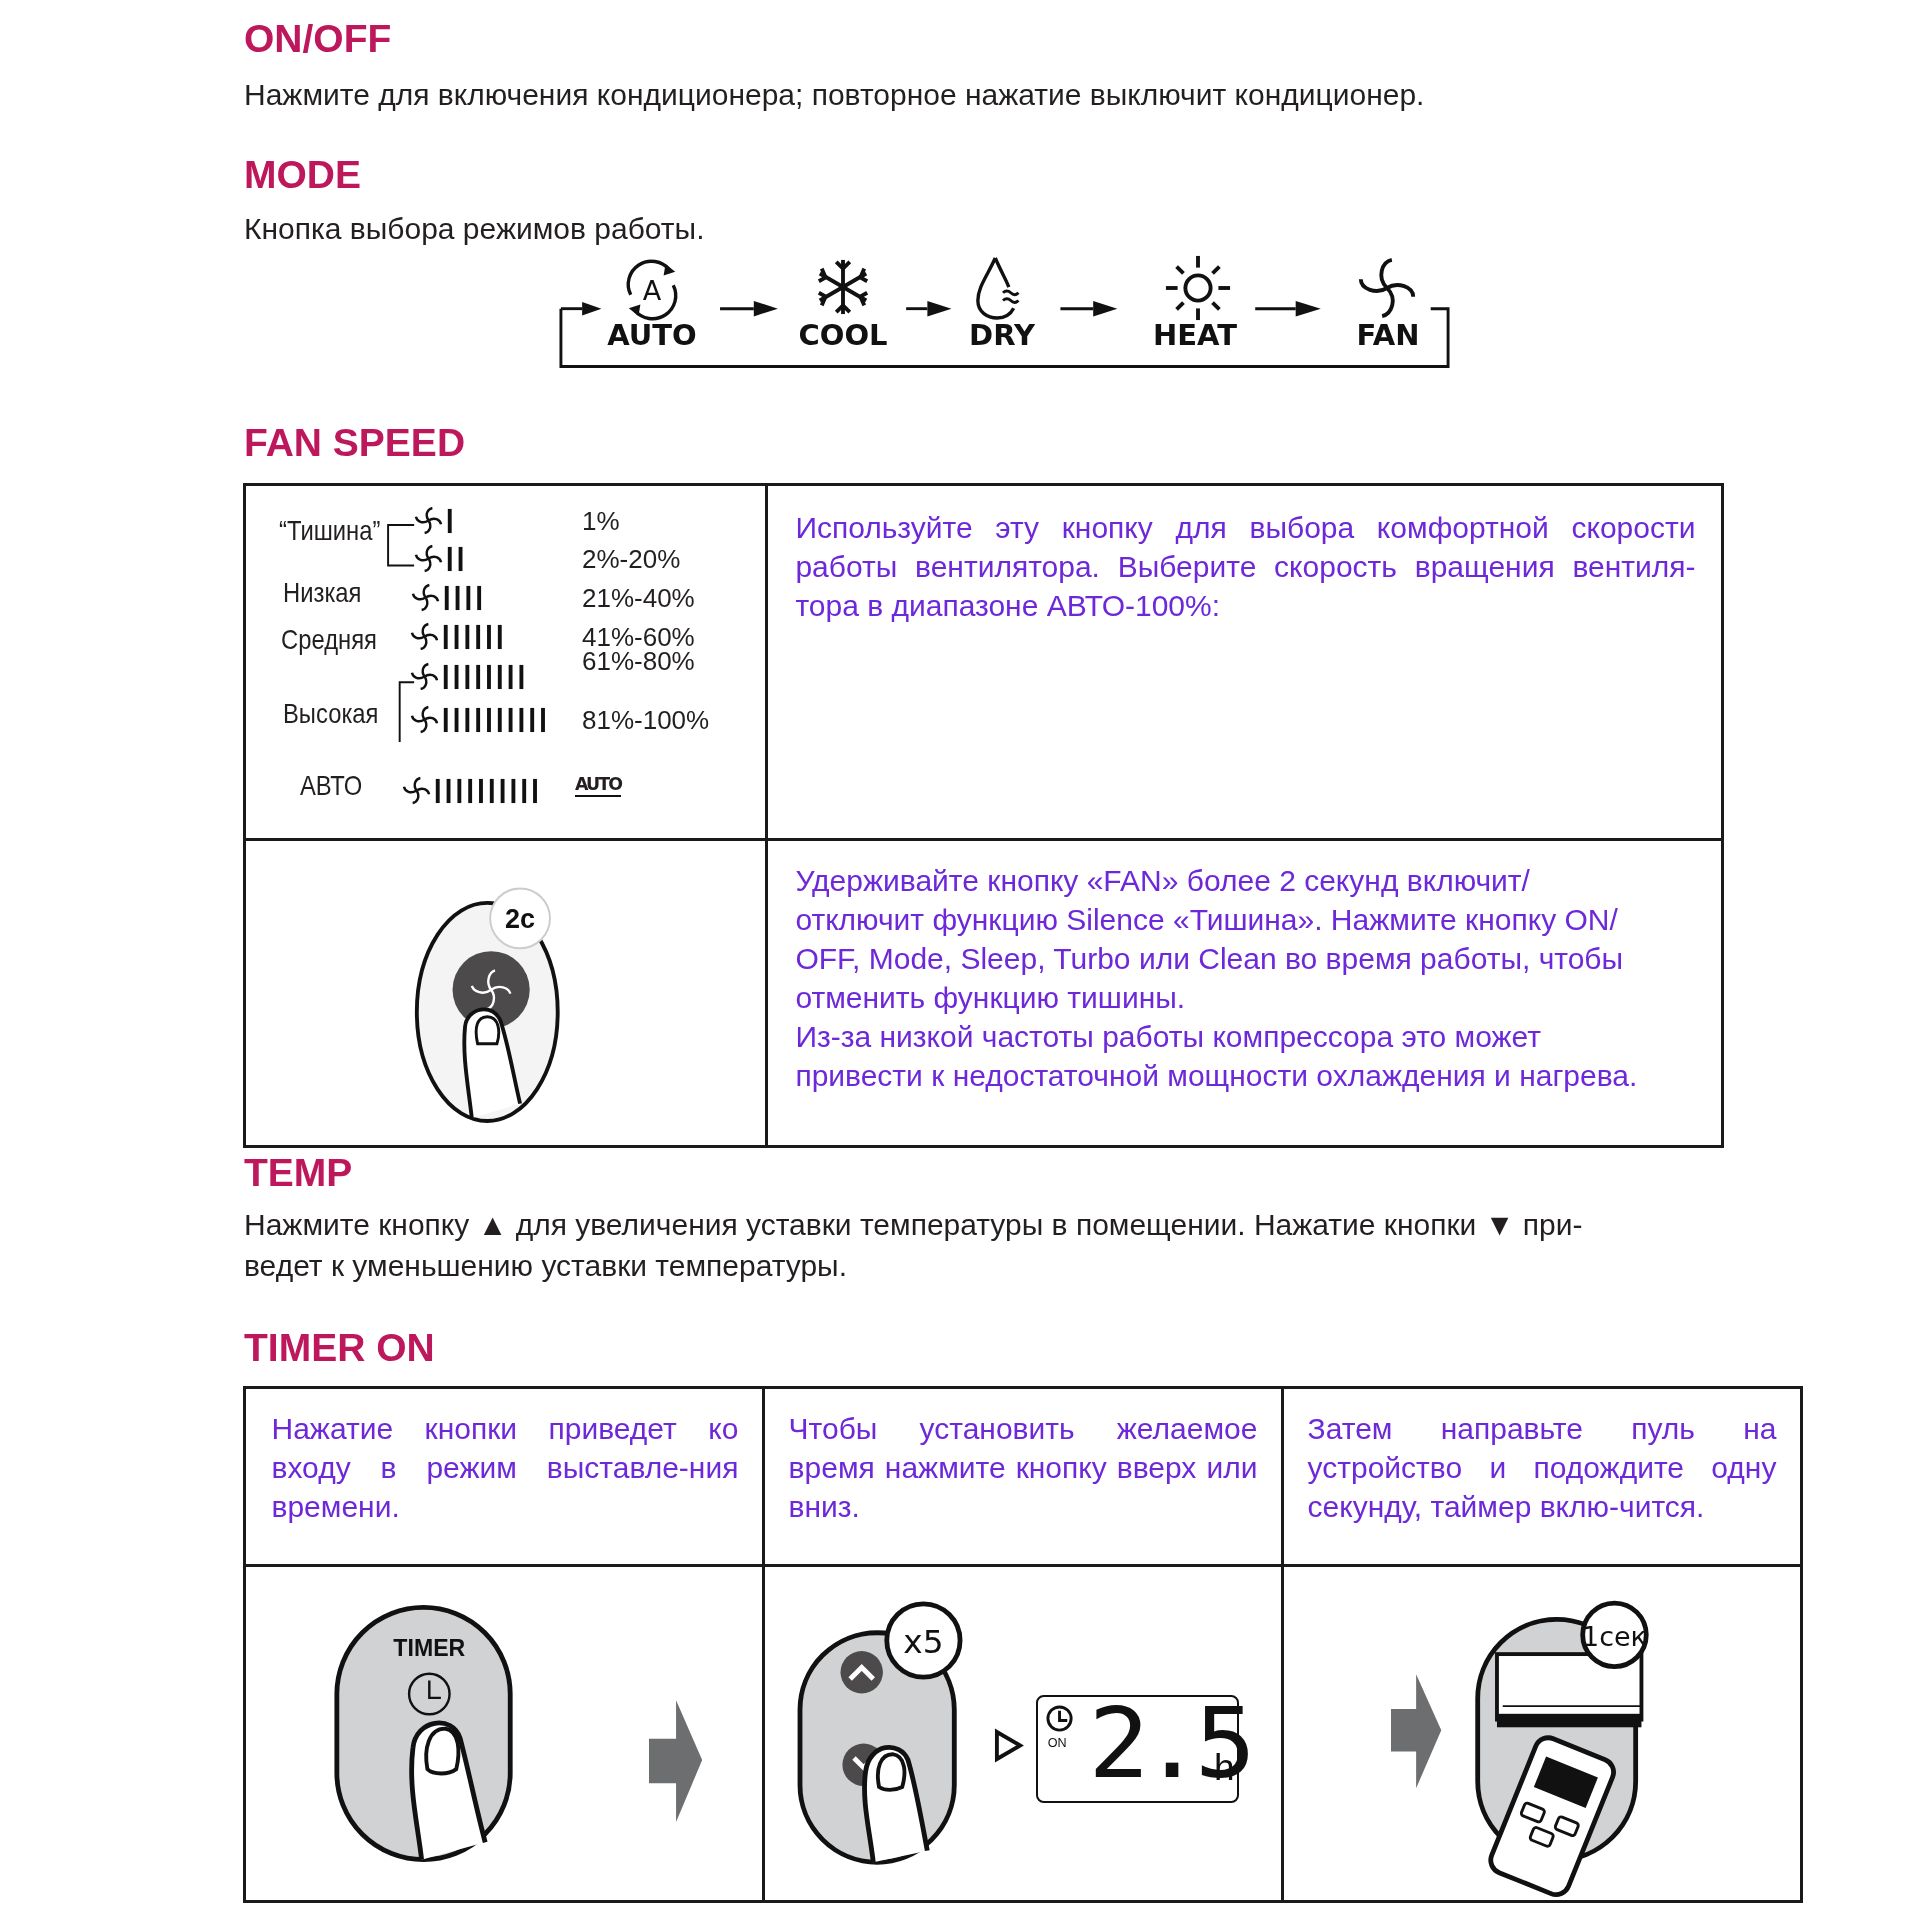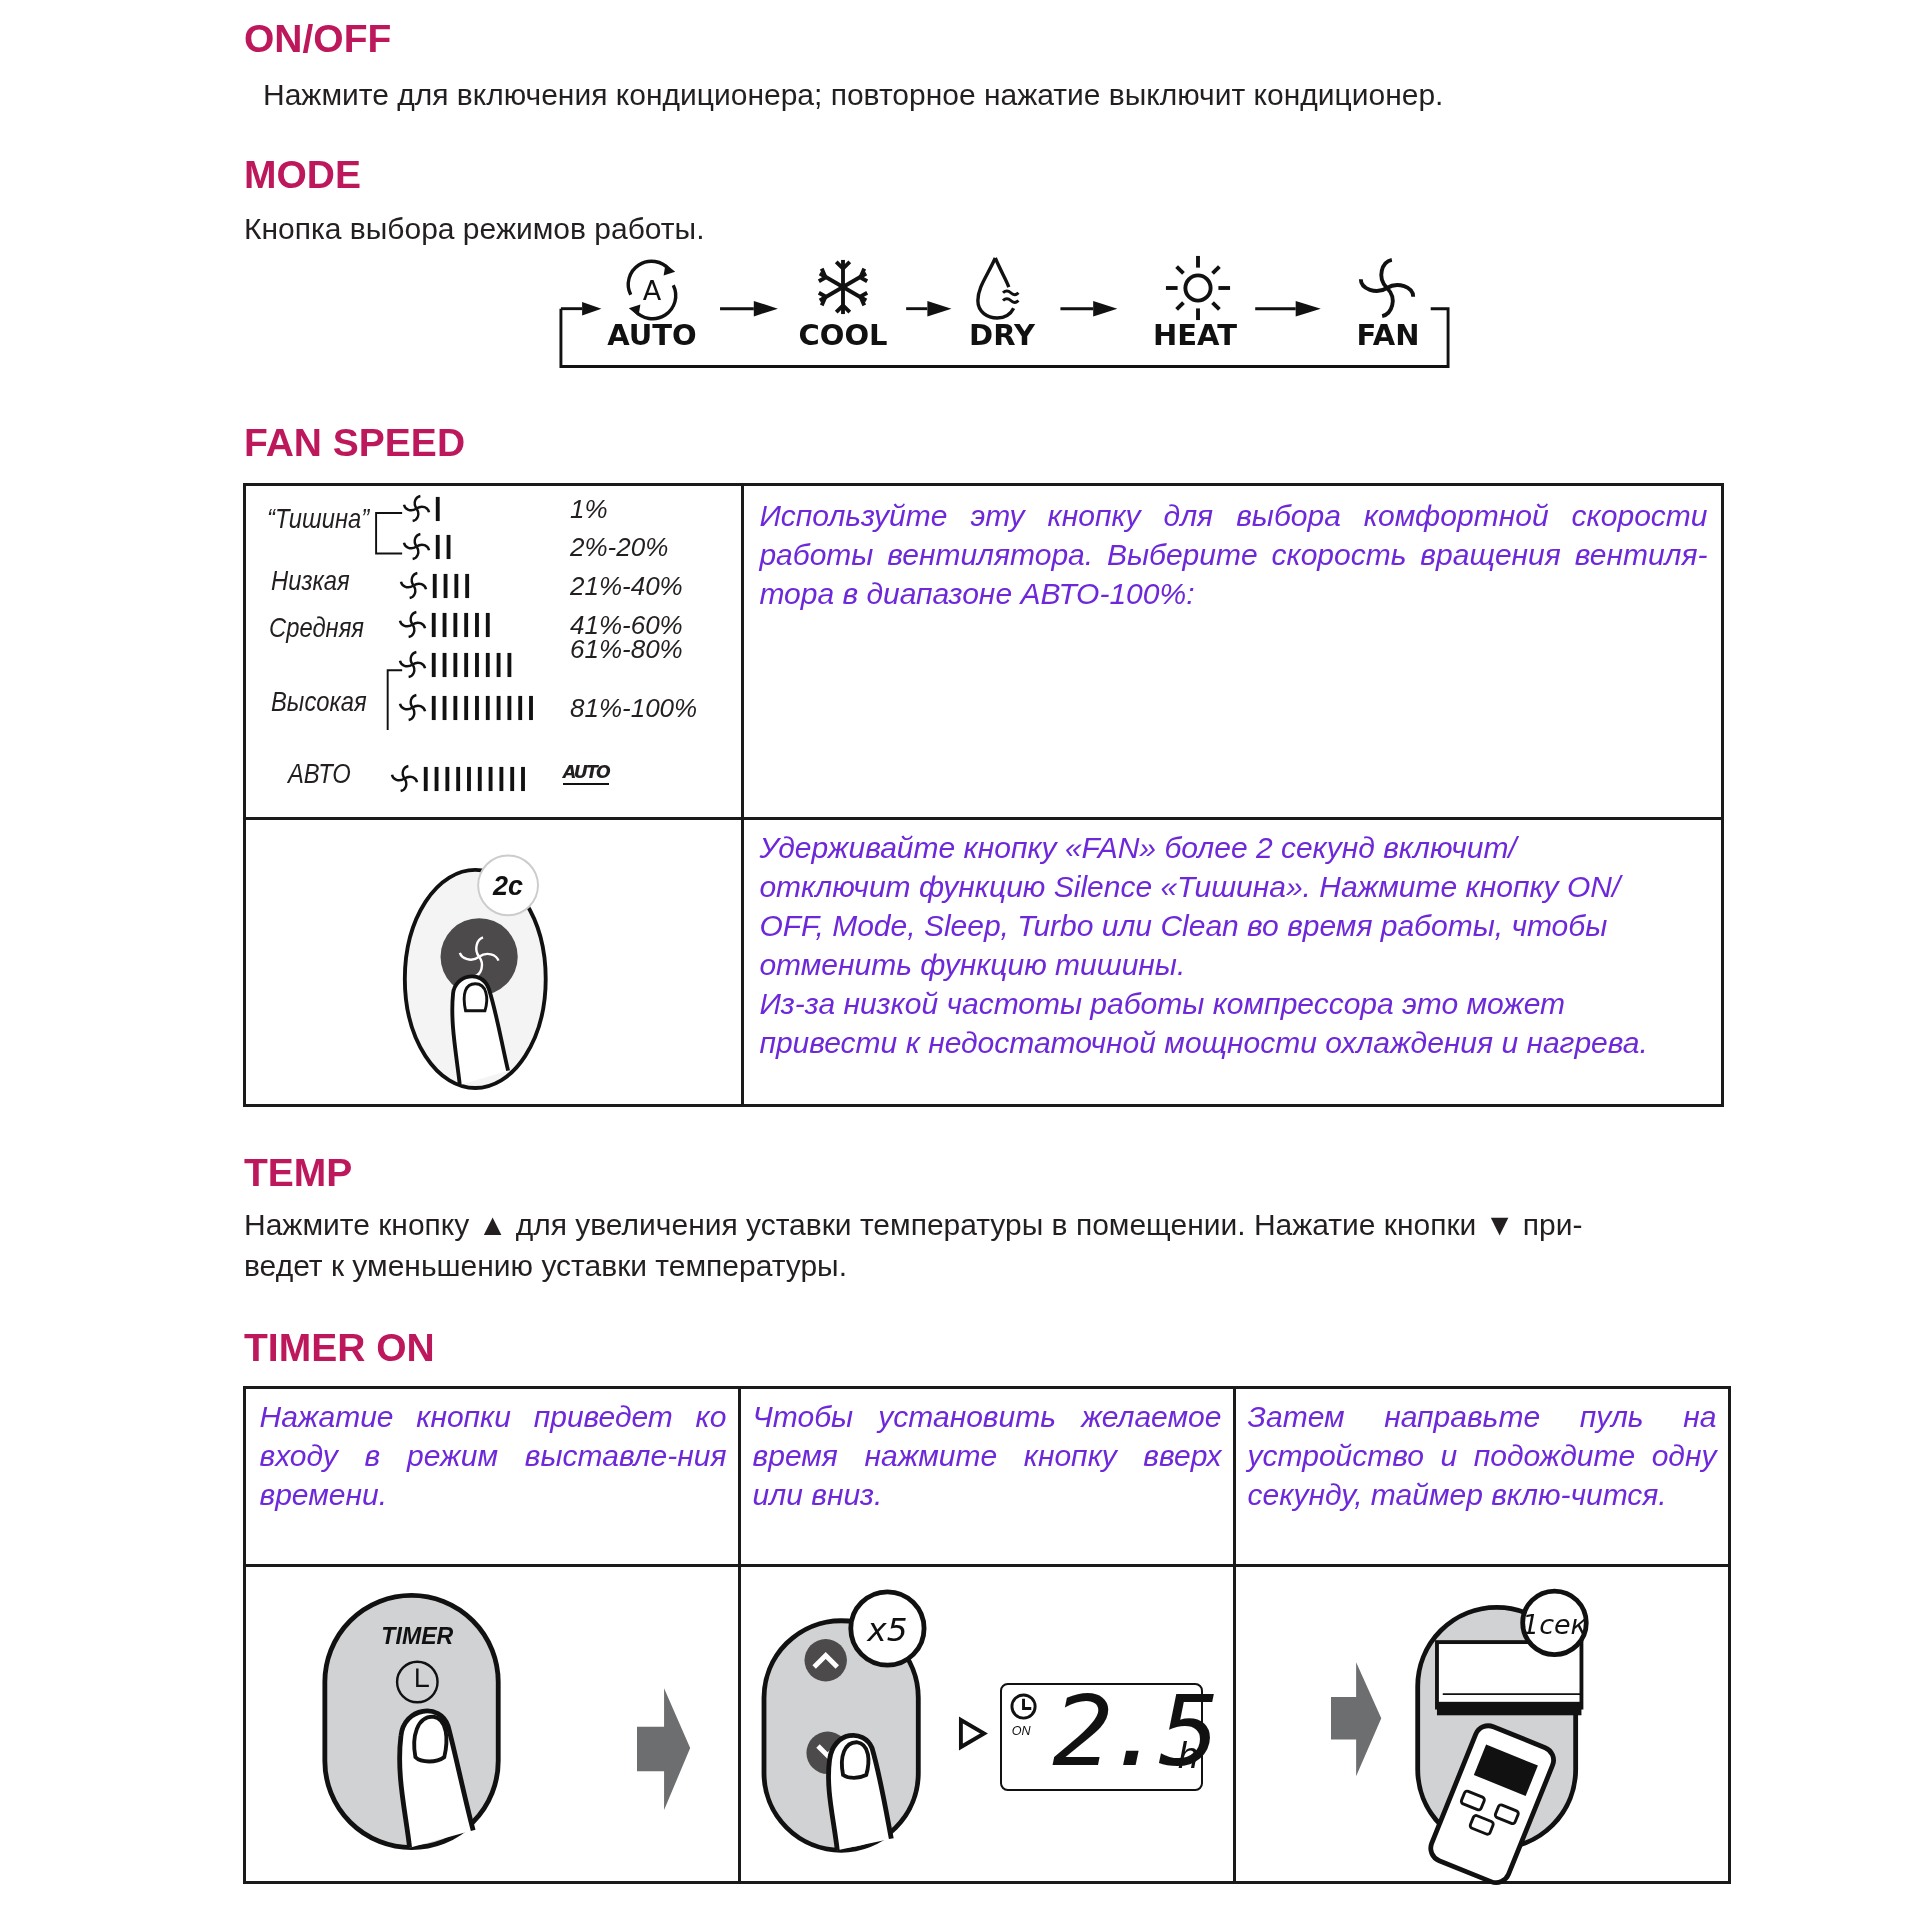--- a/index.html
+++ b/index.html
@@ -4,31 +4,31 @@
 <style>
   html, body { margin:0; padding:0; background:#ffffff; }
   body { width:1931px; height:1931px; position:relative; overflow:hidden;
          font-family:"Liberation Sans", sans-serif; color:#231f20; }
   .abs { position:absolute; }
   .h { font-weight:bold; font-size:39px; letter-spacing:0; color:#be185d; }
   .p { font-size:30px; line-height:39px; color:#231f20; }
   .cell-text { font-size:30px; line-height:39px; color:#6d28d9; }
   .justify { text-align:justify; }
   table.grid { border-collapse:collapse; position:absolute; }
-  table.grid td { border:3.9px solid #1a1a1a; vertical-align:top; padding:0; position:relative;font-style:italic; }
+  table.grid td { border:3.9px solid #1a1a1a; vertical-align:top; padding:12px; position:relative; }
   .mode-label { font-family:"DejaVu Sans", sans-serif; font-weight:bold; font-size:29px; color:#111; position:absolute; text-align:center; width:154px; }
   .fan-label { font-size:28px; color:#231f20; position:absolute; transform:scaleX(0.85); transform-origin:left center; white-space:nowrap; }
   .fan-pct { font-size:26px; color:#231f20; position:absolute; white-space:nowrap; }
   svg { overflow:visible; }
 </style>
 </head>
 <body>
 
 <div class="abs h" style="left:244px; top:17.4px;">ON/OFF</div>
-<div class="abs p" style="left:244px; top:75px;margin-left:19px;">Нажмите для включения кондиционера; повторное нажатие выключит кондиционер.</div>
+<div class="abs p" style="left:244px; top:75px;">Нажмите для включения кондиционера; повторное нажатие выключит кондиционер.</div>
 
 <div class="abs h" style="left:244px; top:153px;">MODE</div>
 <div class="abs p" style="left:244px; top:209px;">Кнопка выбора режимов работы.</div>
 
 <div class="abs" style="left:541px; top:246px; width:927px; height:135px;">
   <svg width="927" height="135" viewBox="0 0 960 140">
 
     <polyline points="20,65 20,125 940,125 940,65 922,65" fill="none" stroke="#111" stroke-width="3"></polyline>
     <line x1="20" y1="65" x2="42" y2="65" stroke="#111" stroke-width="3"></line>
     <polygon points="42,58 62,65 42,72" fill="#111"></polygon>

